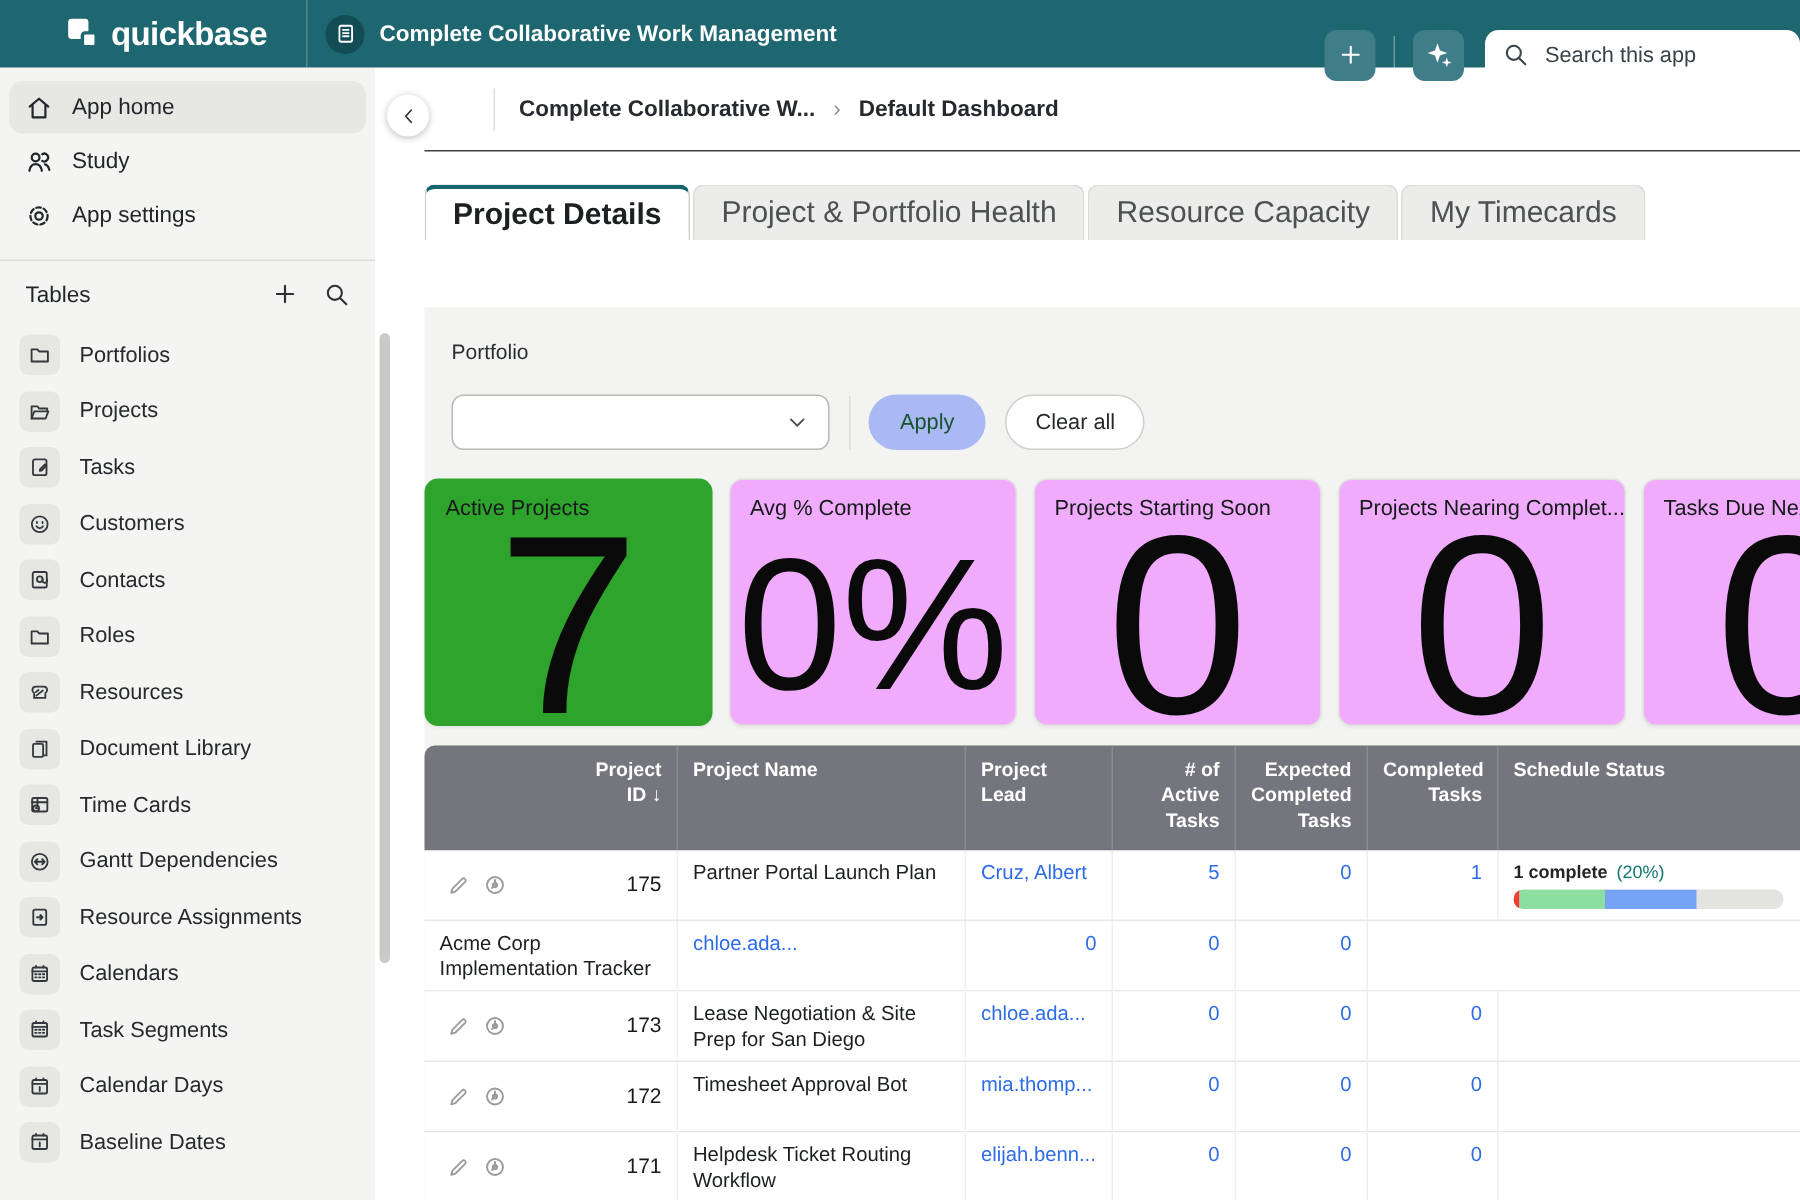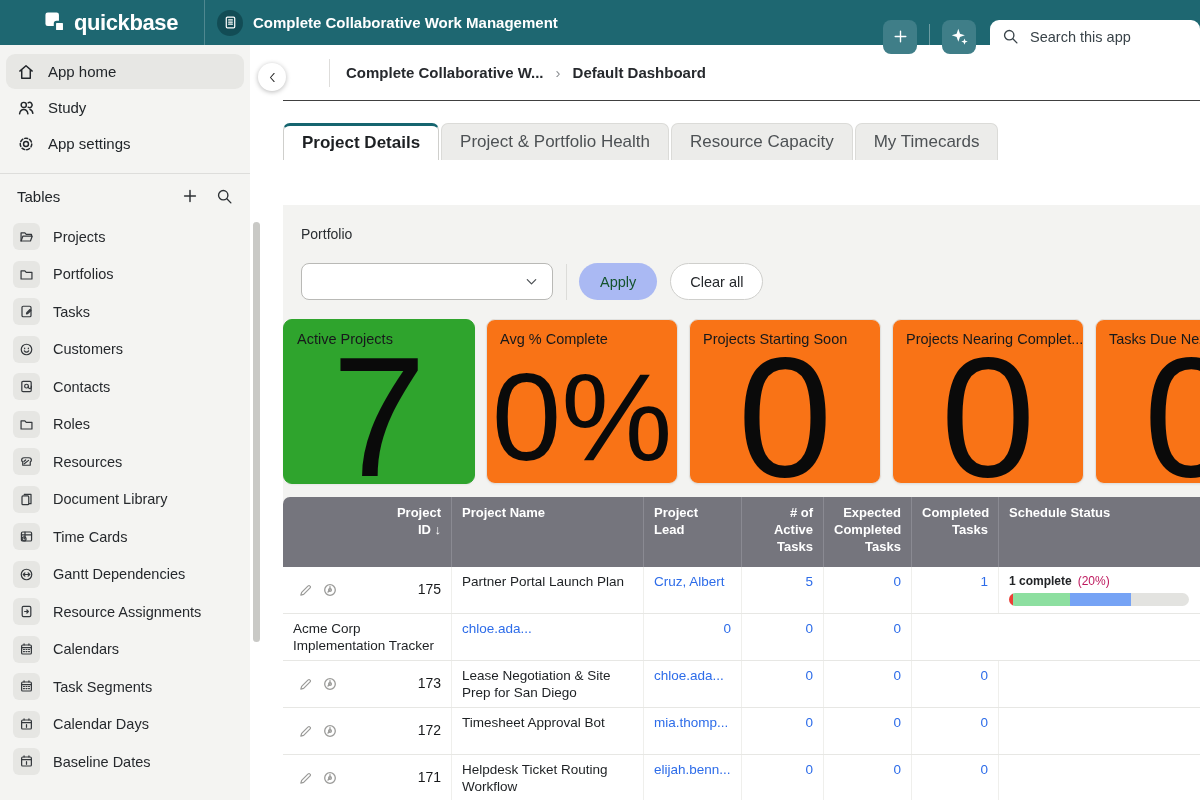--- a/index.html
+++ b/index.html
@@ -41,56 +41,56 @@
 
   
   .main { position:absolute; top:45px; left:283px; width:917px; height:755px; background:#fff; }
   .bc-row { height:56px; display:flex; align-items:center; padding-left:31px; border-bottom:1px solid #404040; background:#fff; }
   .bc-gear { color:#4e5357; cursor:pointer; display:flex; }
   .bc-div { width:1px; height:28px; background:#dedddb; margin:0 16px 0 15px; }
   .crumb { font-size:15px; font-weight:700; color:#26292d; cursor:pointer; white-space:nowrap; }
   .crumb-sep { margin:0 12px; color:#8d9094; font-size:15px; }
 
   .tabs { display:flex; gap:2px; margin-top:22px; height:37px; align-items:flex-end; }
-  .tab { height:37px; display:flex; align-items:center; padding:0 18px; font-size:17px; color:#4d5154; background:#ececea; border:1px solid #dbdbd8; border-bottom:none; border-radius:7px 7px 0 0; cursor:pointer; white-space:nowrap; }
+  .tab { height:37px; display:flex; align-items:center; padding:0 18px; font-size:20px; color:#4d5154; background:#ececea; border:1px solid #dbdbd8; border-bottom:none; border-radius:7px 7px 0 0; cursor:pointer; white-space:nowrap; }
   .tab.active { background:#fff; color:#1d2023; font-weight:700; border-top:3px solid #15656f; border-color:#cfcfcc; border-top-color:#15656f; }
 
   .content { position:absolute; top:160px; left:0; width:917px; height:595px; background:#f3f3f1; }
 
   .filter { padding:21px 0 0 18px; }
   .filter-label { font-size:14px; color:#2a2e32; margin-bottom:21px; }
   .filter-controls { display:flex; align-items:center; }
   .select-box { width:252px; height:37px; background:#fff; border:1px solid #b9b9b6; border-radius:8px; display:flex; align-items:center; justify-content:flex-end; padding:0 13px; color:#4b4f53; cursor:pointer; }
   .v-div { width:1px; height:36px; background:#dcdcd9; margin:0 12px 0 13px; }
   .btn-apply { height:37px; padding:0 21px; border:none; border-radius:19px; background:#aab9f3; color:#14532d; font-size:14.5px; font-family:"Liberation Sans",sans-serif; cursor:pointer; }
   .btn-clear { height:37px; padding:0 19px; border:1px solid #cfcfcc; border-radius:19px; background:#fff; color:#25282c; font-size:14.5px; font-family:"Liberation Sans",sans-serif; cursor:pointer; margin-left:13px; }
 
   .kpis { display:flex; gap:11px; margin-top:19px; }
-  .kpi { position:relative; width:192px; height:165px; background:#f97316; border:1px solid #e1e1df; border-radius:9px; box-shadow:0 1px 2px rgba(0,0,0,0.05); padding:11px 13px; overflow:hidden; cursor:pointer; flex:none; }
+  .kpi { position:relative; width:192px; height:165px; background:#f0abfc; border:1px solid #e1e1df; border-radius:9px; box-shadow:0 1px 2px rgba(0,0,0,0.05); padding:11px 13px; overflow:hidden; cursor:pointer; flex:none; }
   .kpi.highlight { background:#2fa42d; border-color:#2fa42d; }
   .kpi-title { font-size:14.5px; color:#17191b; white-space:nowrap; }
   .kpi-value { position:absolute; top:20px; left:0; right:0; bottom:-10px; display:flex; align-items:center; justify-content:center; color:#0a0a0a; line-height:1; font-weight:400; }
 
   .dtable { margin-top:13px; width:960px; }
   .grid-head { display:grid; grid-template-columns:168px 192px 98px 82px 88px 87px 245px; background:#75757d; color:#fff; border-radius:7px 7px 0 0; height:70px; overflow:hidden; }
   .th { padding:8px 10px; font-size:13px; font-weight:700; line-height:1.3; border-left:1px solid #8a8a92; cursor:pointer; }
   .th:first-child { border-left:none; }
   .th.r { text-align:right; }
   .th-narrow { max-width:58px; margin-left:auto; }
   .grid-row { display:grid; grid-template-columns:168px 192px 98px 82px 88px 87px 245px; background:#fff; border-bottom:1px solid #e7e7e4; height:47px; }
   .td { padding:7px 10px; font-size:13.5px; border-left:1px solid #efefec; overflow:hidden; color:#1d2023; line-height:1.25; }
   .td:first-child { border-left:none; }
   .td.r { text-align:right; }
   .td.blue { color:#2d6ce9; cursor:pointer; }
   .td-actions { display:flex; align-items:center; gap:9px; padding-left:15px; }
   .row-id { margin-left:auto; font-size:14px; color:#17191b; }
   .act { color:#9b9b99; cursor:pointer; display:flex; }
   .sched-label { display:flex; align-items:baseline; gap:6px; font-size:12px; }
   .sched-complete { font-weight:700; color:#222427; }
-  .sched-pct { color:#be185d; }
+  .sched-pct { color:#0f766e; }
   .pbar { margin-top:4px; width:180px; height:13px; border-radius:7px; background:#e3e3e0; overflow:hidden; display:flex; }
   .pseg { height:100%; }
 
   .icn { display:inline-flex; align-items:center; justify-content:center; }
   .icn svg { display:block; }
 </style>
 </head>
 <body>
 
 <div class="page">
@@ -191,33 +191,33 @@
               <circle cx="6.8" cy="6.8" r="4.4"></circle>
               <path d="M10.2 10.2L14 14"></path>
             </svg>
           </span>
       </span>
     </div>
     <div id="tables-list">
         <div class="tbl-item">
           <span class="tbl-chip">
             <svg width="15" height="15" viewBox="0 0 16 16" fill="none" stroke="currentColor" stroke-width="1.3" stroke-linecap="round" stroke-linejoin="round">
+              <path d="M2.2 12.8V4.2h4.1l1.4 1.5h6.1v7.1z"></path>
+            </svg>
+          </span>
+          <span>Portfolios</span>
+        </div>
+        <div class="tbl-item">
+          <span class="tbl-chip">
+            <svg width="15" height="15" viewBox="0 0 16 16" fill="none" stroke="currentColor" stroke-width="1.3" stroke-linecap="round" stroke-linejoin="round">
               <path d="M2.2 12.8V4.2h4.1l1.4 1.5h5.6v1.6"></path>
               <path d="M2.2 12.8l1.9-5.1h10l-1.9 5.1z"></path>
             </svg>
           </span>
           <span>Projects</span>
-        </div>
-        <div class="tbl-item">
-          <span class="tbl-chip">
-            <svg width="15" height="15" viewBox="0 0 16 16" fill="none" stroke="currentColor" stroke-width="1.3" stroke-linecap="round" stroke-linejoin="round">
-              <path d="M2.2 12.8V4.2h4.1l1.4 1.5h6.1v7.1z"></path>
-            </svg>
-          </span>
-          <span>Portfolios</span>
         </div>
         <div class="tbl-item">
           <span class="tbl-chip">
             <svg width="15" height="15" viewBox="0 0 16 16" fill="none" stroke="currentColor" stroke-width="1.3" stroke-linecap="round" stroke-linejoin="round">
               <rect x="3.2" y="2.4" width="9.6" height="11.2" rx="1.4"></rect>
               <path d="M8.3 9.3l3.4-3.4 1 1-3.4 3.4-1.3.3z"></path>
             </svg>
           </span>
           <span>Tasks</span>
         </div>

